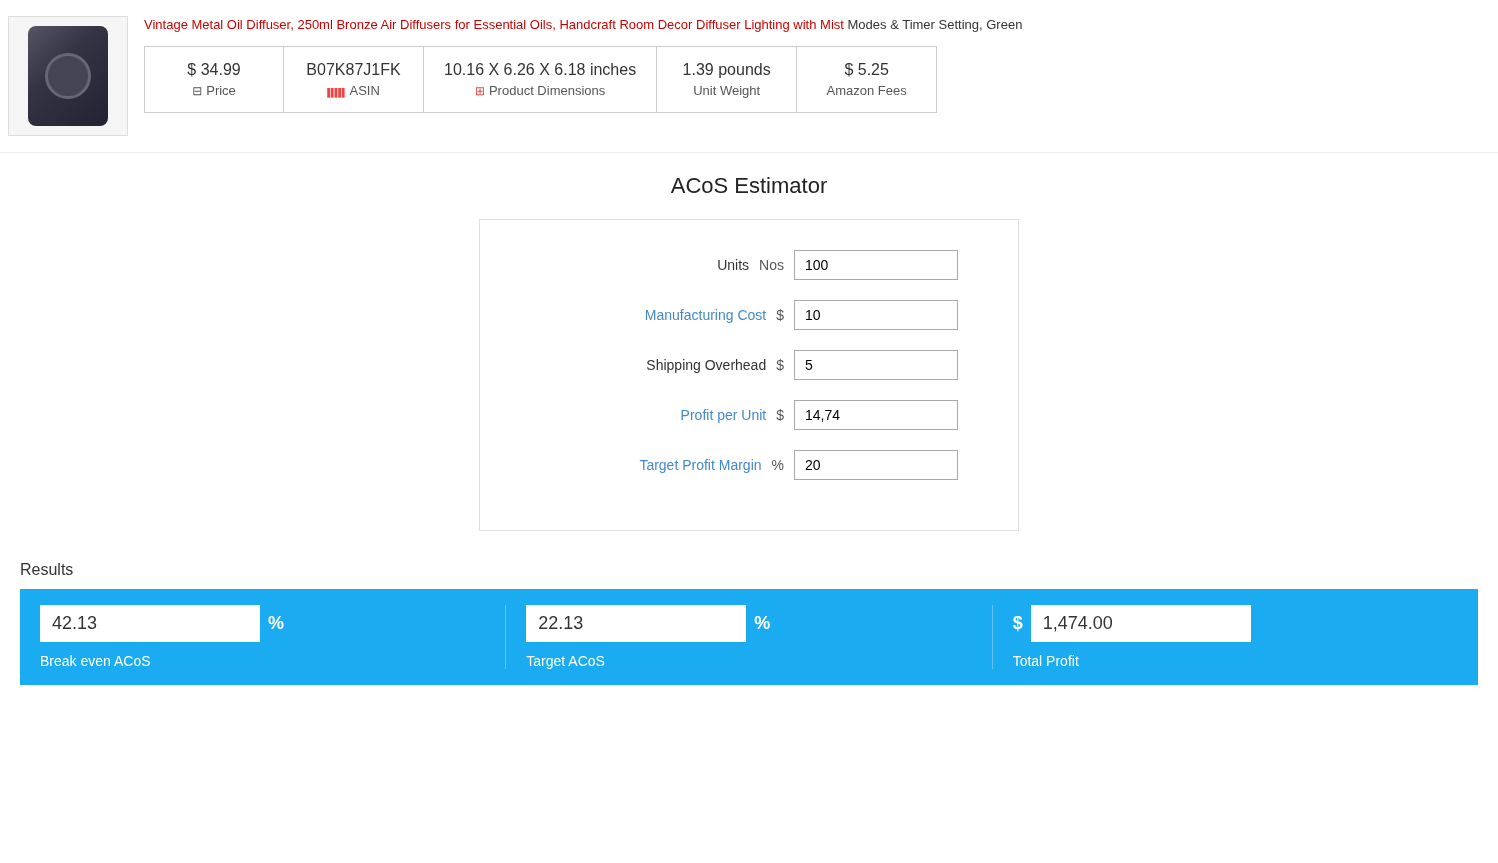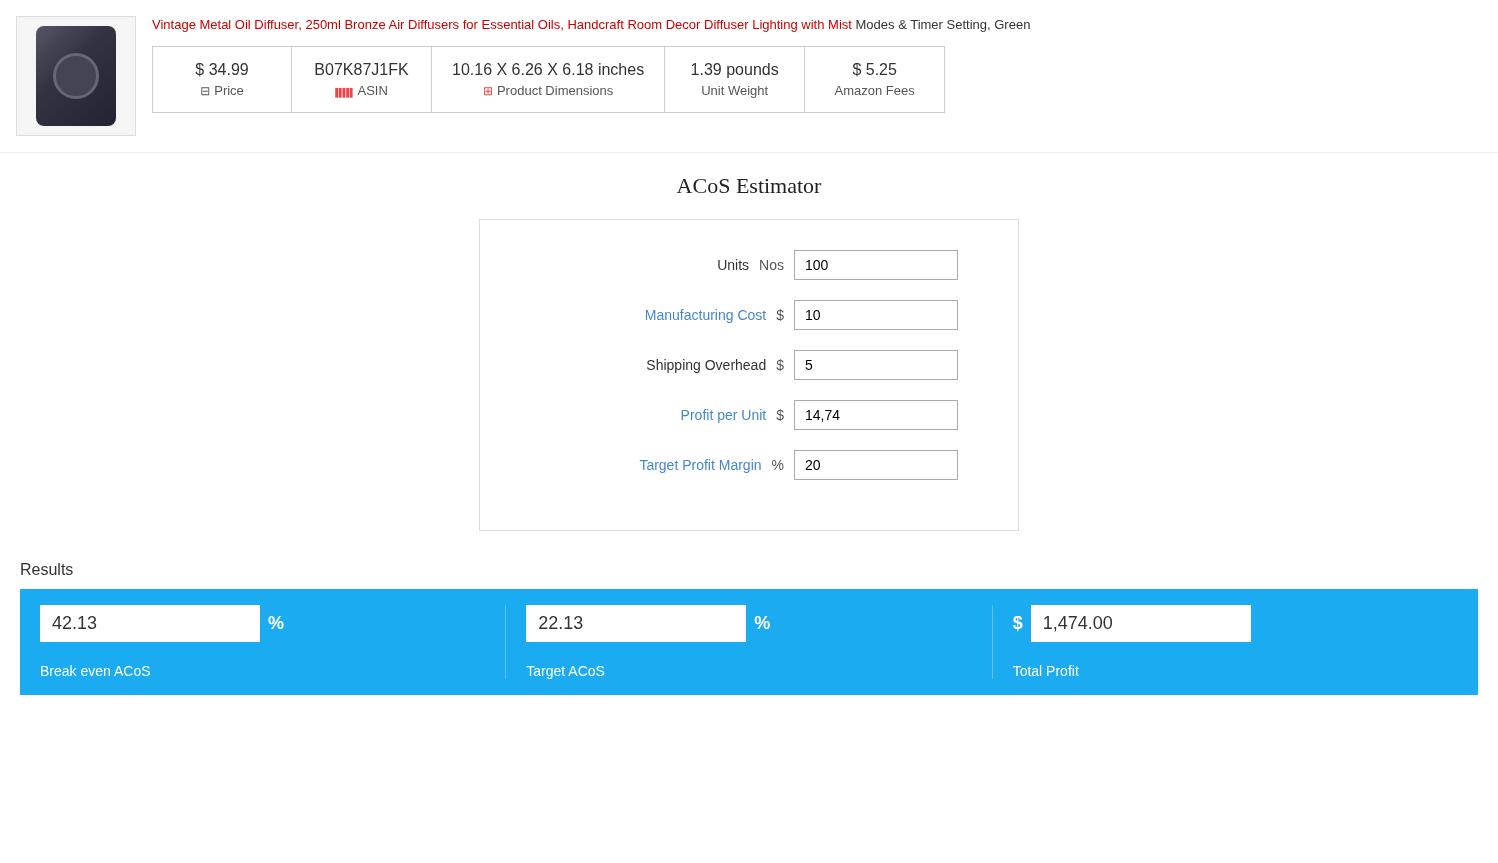--- a/index.html
+++ b/index.html
@@ -1,21 +1,21 @@
 <!DOCTYPE html>
 <html><head>
   <meta charset="utf-8">
   <style>
     * { box-sizing: border-box; margin: 0; padding: 0; }
     body { font-family: Arial, sans-serif; background: #fff; color: #333; font-size: 14px; }
 
     .product-header {
       display: flex;
       align-items: flex-start;
-      padding: 16px 16px;
+      padding: 16px 8px;
       gap: 16px;
       border-bottom: 1px solid #eee;
     }
 
     .product-image-container {
       width: 120px;
       height: 120px;
       border: 1px solid #ddd;
       display: flex;
       align-items: center;
@@ -103,21 +103,20 @@
     .estimator-section {
       padding: 20px;
       text-align: center;
     }
 
     .estimator-title {
       font-size: 22px;
       font-weight: 400;
       margin-bottom: 20px;
       color: #222;
-      font-family: Liberation Serif, serif;
     }
 
     .estimator-box {
       display: inline-block;
       border: 1px solid #ddd;
       padding: 30px 60px;
       background: #fff;
       min-width: 540px;
     }
 
@@ -169,21 +168,21 @@
       display: flex;
       align-items: stretch;
       padding: 16px 20px;
       gap: 0;
     }
 
     .result-item {
       flex: 1;
       display: flex;
       flex-direction: column;
-      gap: 21px;
+      gap: 11px;
     }
 
     .result-input-row {
       display: flex;
       align-items: center;
       gap: 8px;
     }
 
     .result-input {
       background: #fff;

